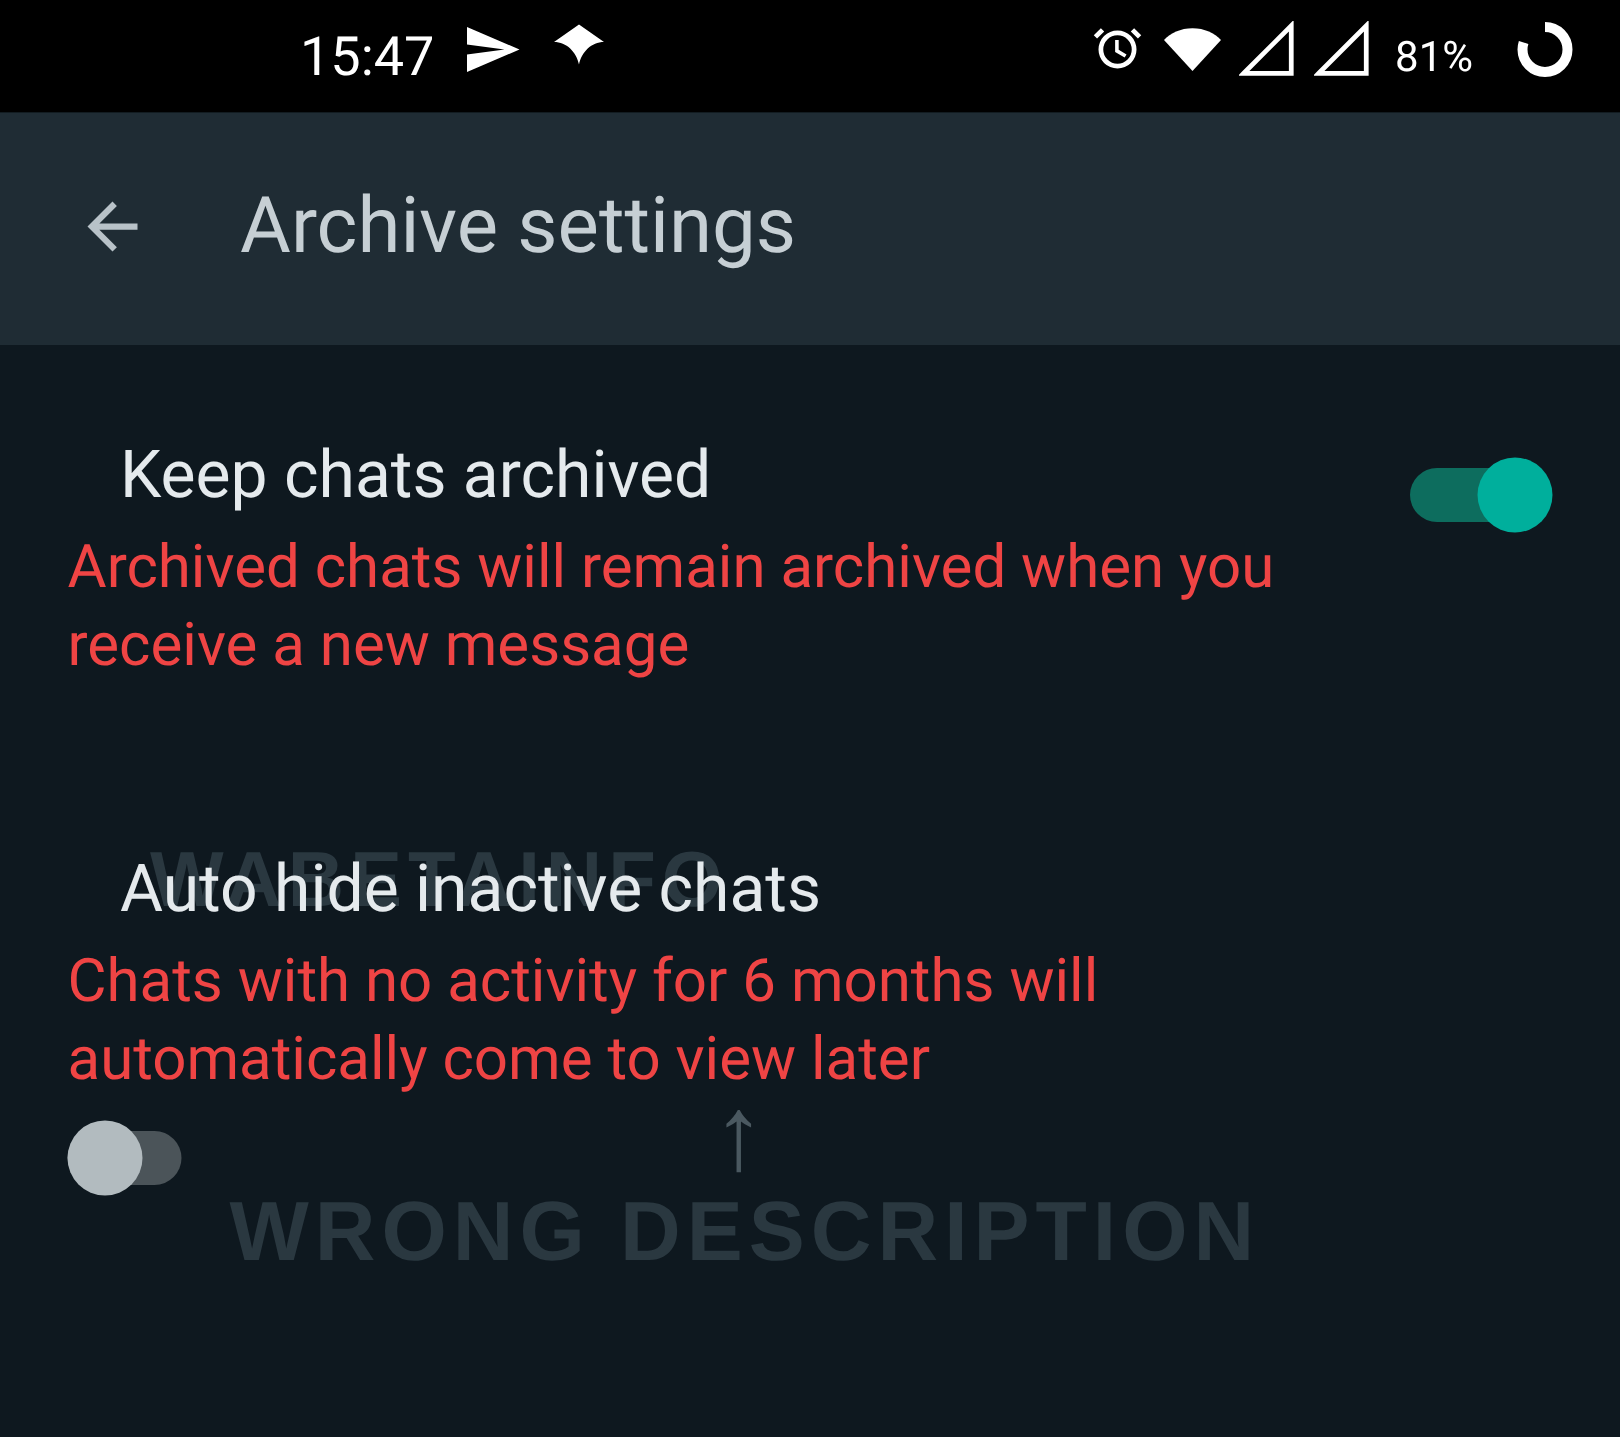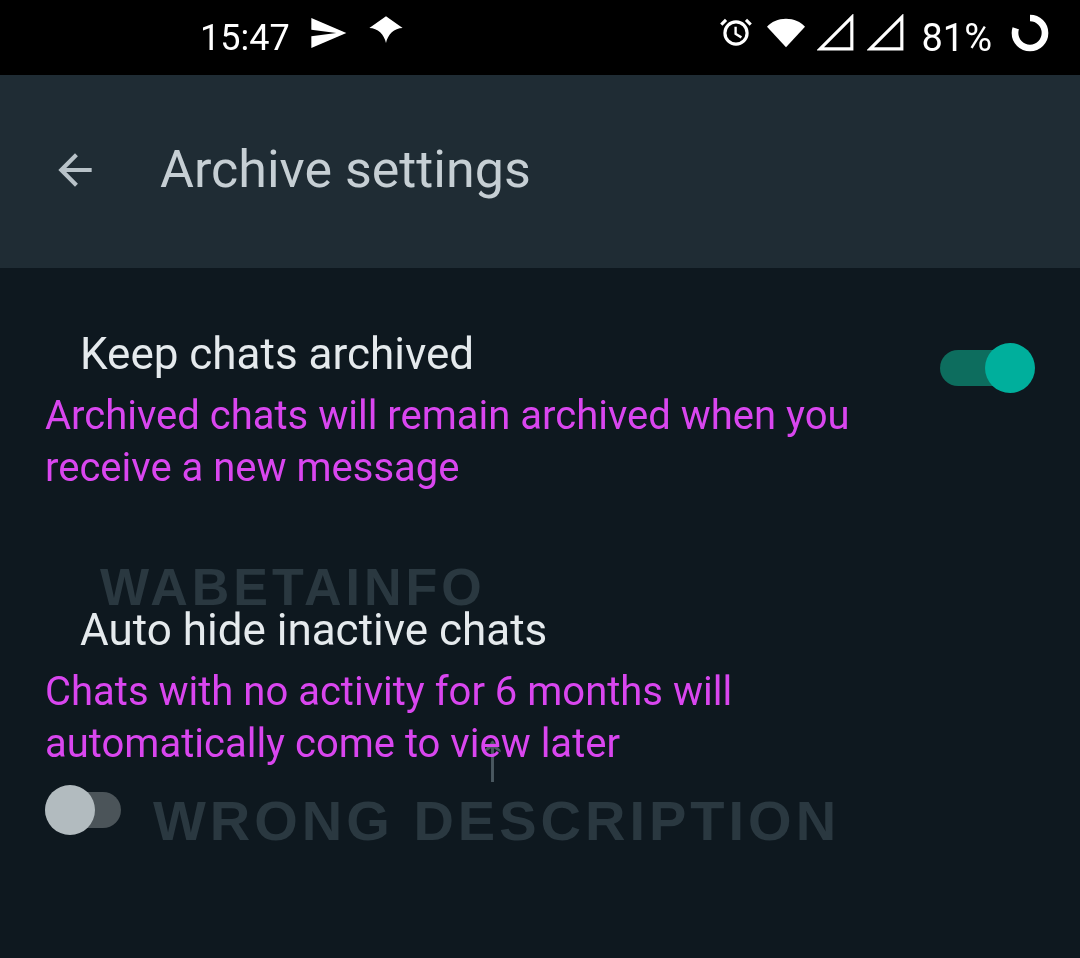--- a/index.html
+++ b/index.html
@@ -39,21 +39,21 @@
       display: flex;
       align-items: center;
       gap: 12px;
     }
     
     .time {
       font-weight: 400;
     }
     
     .app-bar {
-      height: 193px;
+      height: 155px;
       background: #1f2c34;
       display: flex;
       align-items: center;
       padding: 0 30px 4px 50px;
       gap: 60px;
     }
     
     .back-arrow {
       color: #c3cdd2;
       display: flex;
@@ -85,21 +85,21 @@
     
     .setting-title {
       color: #e5eaed;
       font-size: 44px;
       font-weight: 400;
       margin-bottom: 10px;
       margin-left: 35px;
     }
     
     .setting-desc {
-      color: #d946ef;
+      color: #ef4444;
       font-size: 40px;
       font-weight: 400;
       line-height: 1.3;
     }
     
     .toggle {
       position: relative;
       width: 95px;
       height: 50px;
       margin-top: 15px;
@@ -173,23 +173,23 @@
       font-size: 56px;
     }
     
     .setting-item-2 {
       position: relative;
       z-index: 1;
       flex-direction: column;
     }
     
     .battery-text {
-      font-size: 38px;
+      font-size: 28px;
       margin-left: 4px;
-      margin-right: 6px;
+      margin-right: 16px;
     }
     
     .icon-svg {
       display: inline-block;
       vertical-align: middle;
     }
   </style>
 </head>
 <body>
 

